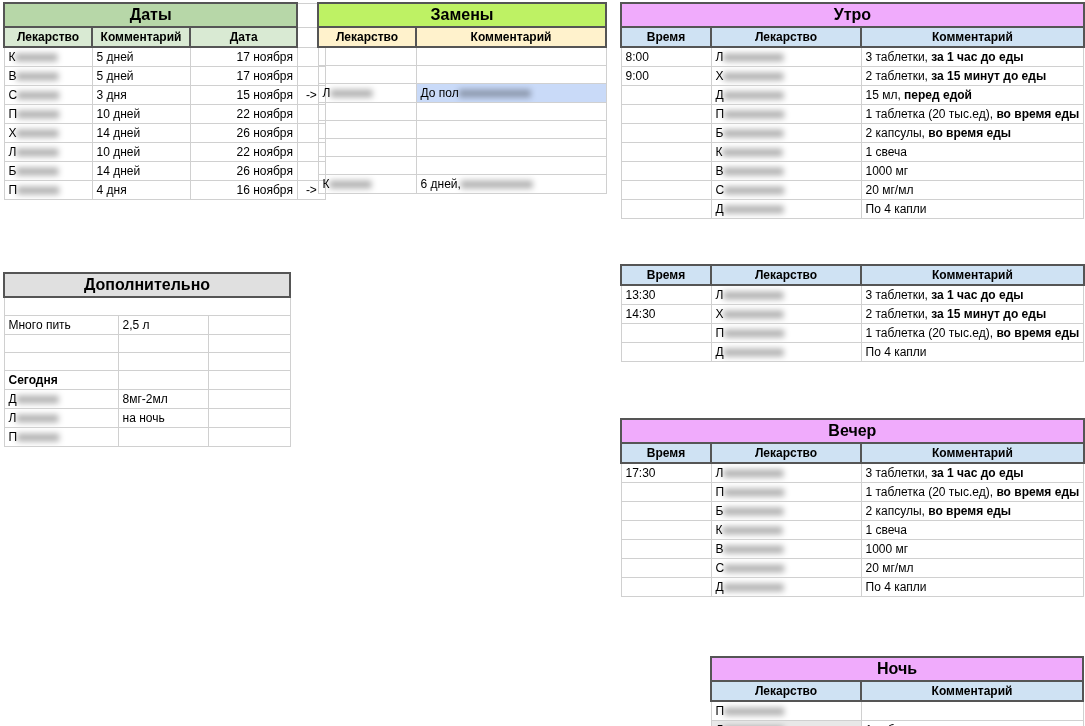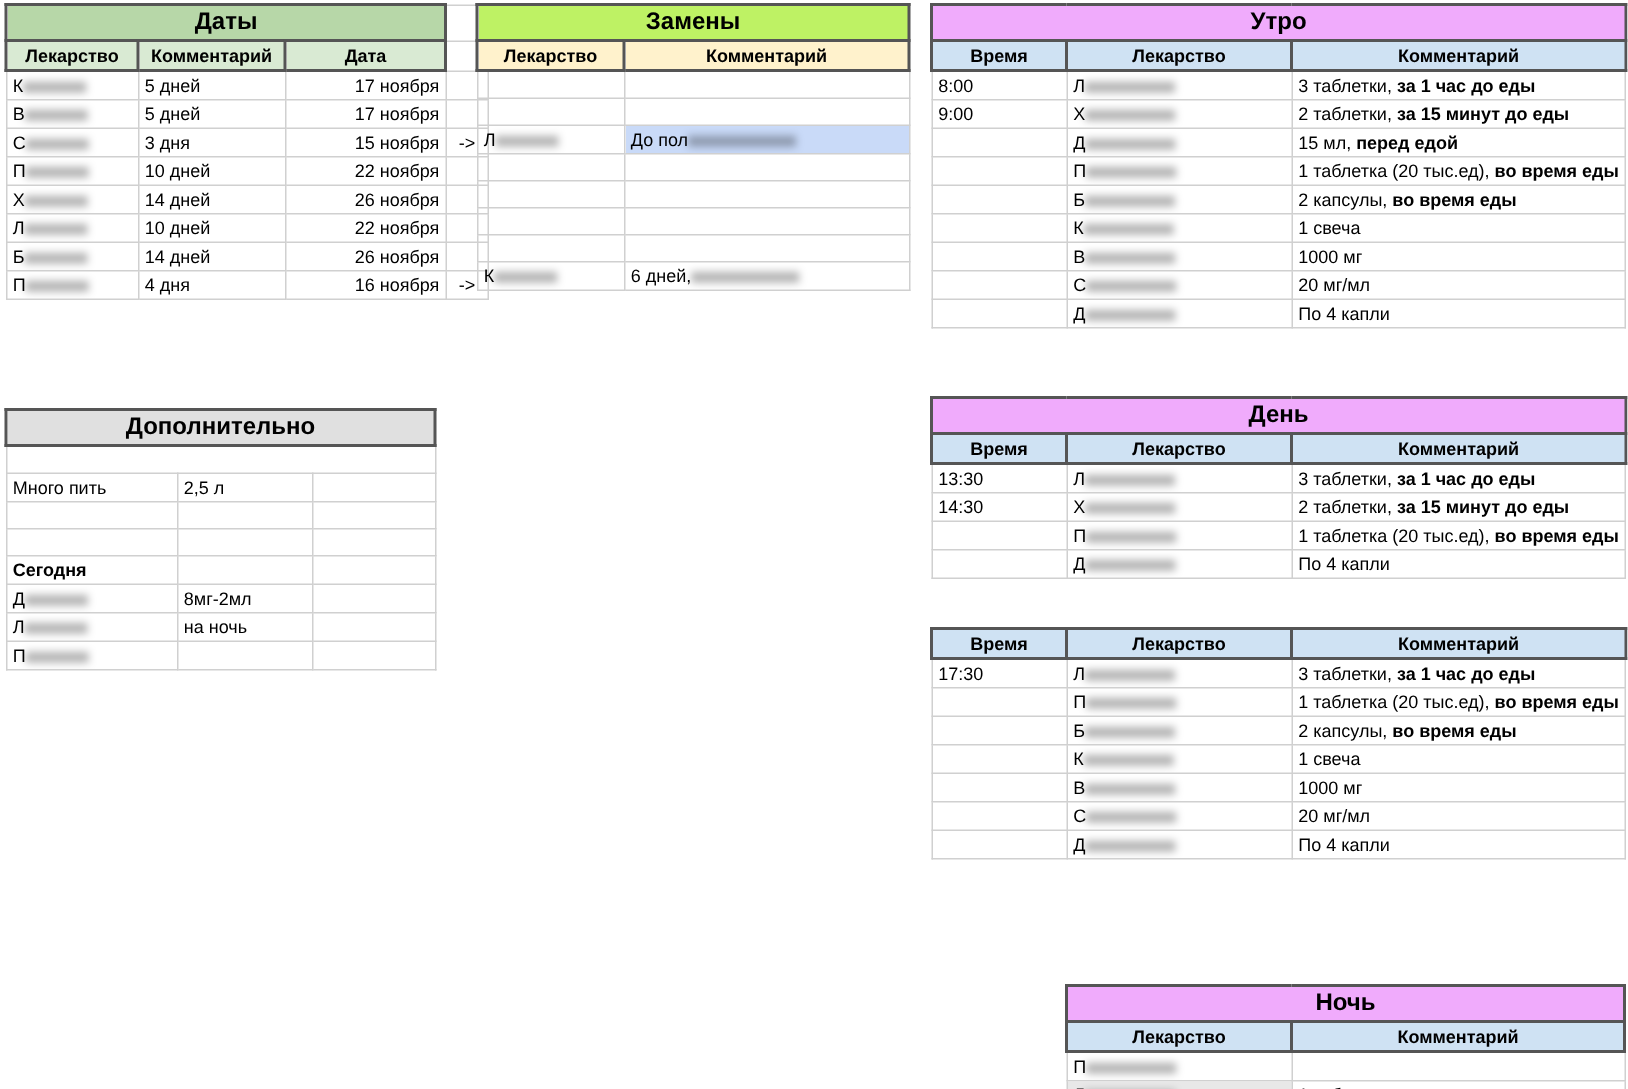--- a/index.html
+++ b/index.html
@@ -330,23 +330,20 @@
       </tbody>
   </table>
 
   <table style="left:620px; top:264px;">
     <colgroup>
         <col style="width:90px">
         <col style="width:150px">
         <col style="width:222px">
       </colgroup>
     <tbody>
-        <tr>
-          <td colspan="3" class="title-blue">День</td>
-        </tr>
     <tr>
       <td class="hdr-blue">Время</td>
       <td class="hdr-blue">Лекарство</td>
       <td class="hdr-blue">Комментарий</td>
     </tr>
     </tbody>
       <tbody id="day-body">
         <tr>
           <td>13:30</td>
           <td class="blur">Л<span>xxxxxxxxxx</span></td>
@@ -370,20 +367,23 @@
       </tbody>
   </table>
 
   <table style="left:620px; top:418px;">
     <colgroup>
         <col style="width:90px">
         <col style="width:150px">
         <col style="width:222px">
       </colgroup>
     <tbody>
+        <tr>
+          <td colspan="3" class="title-blue">Вечер</td>
+        </tr>
     <tr>
       <td class="hdr-blue">Время</td>
       <td class="hdr-blue">Лекарство</td>
       <td class="hdr-blue">Комментарий</td>
     </tr>
     </tbody>
       <tbody id="evening-body">
         <tr>
           <td>17:30</td>
           <td class="blur">Л<span>xxxxxxxxxx</span></td>

